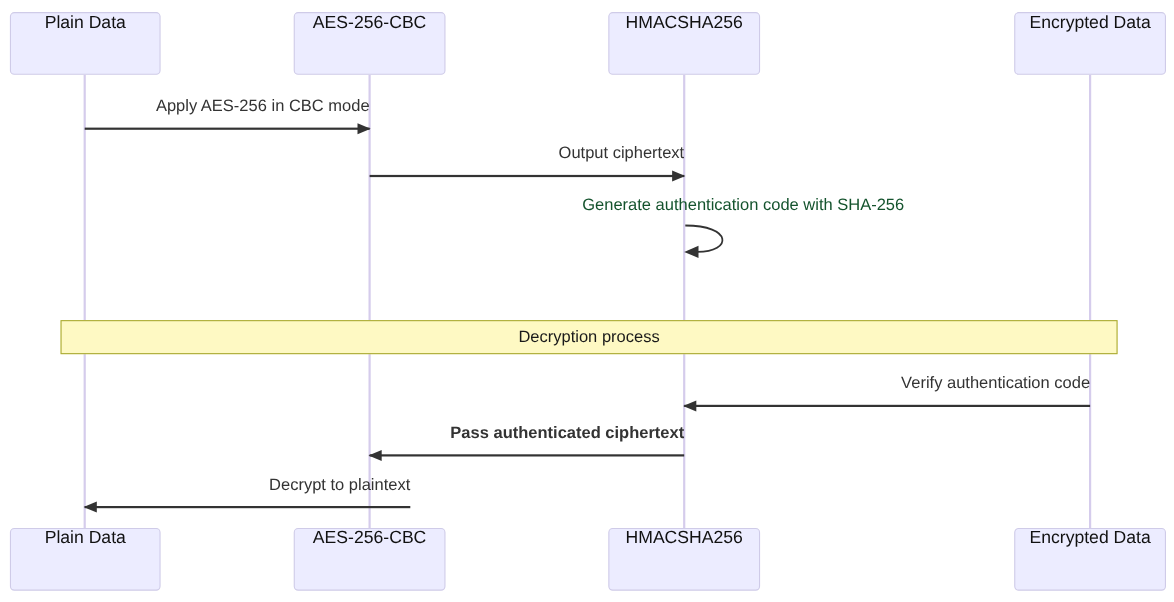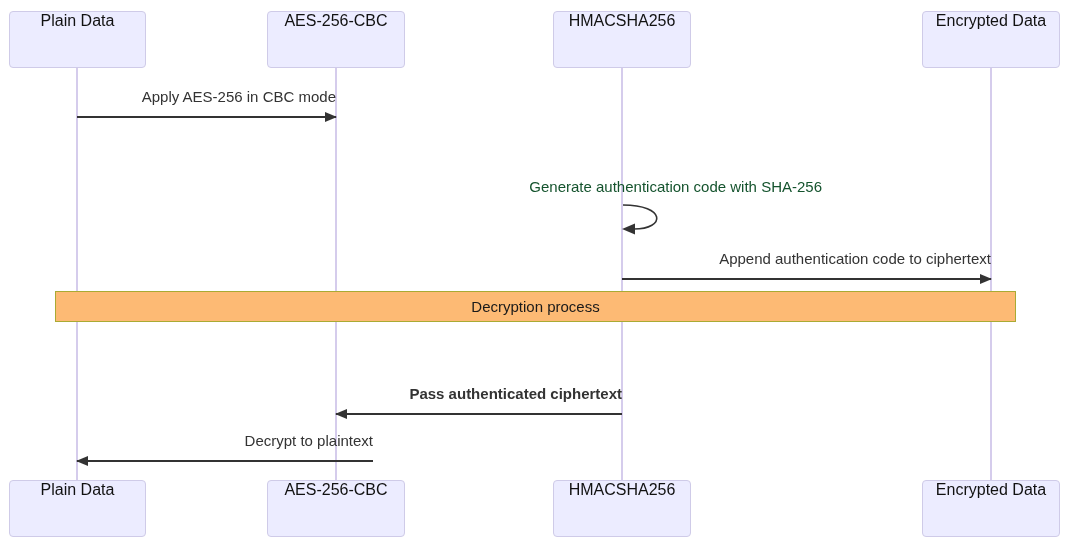--- a/index.html
+++ b/index.html
@@ -97,21 +97,21 @@
     left: 0;
     overflow: visible;
   }
   
   .band {
     position: absolute;
     left: 55px;
     top: 291px;
     width: 959px;
     height: 29px;
-    background: #fdba74;
+    background: #fef9c3;
     border: 1px solid #aaaa33;
     display: flex;
     align-items: center;
     justify-content: center;
     font-size: 15px;
     color: #1a1a1a;
   }
 </style>
 </head>
 <body>
@@ -136,40 +136,46 @@
       <span>Encrypted Data</span>
     </div>
 
   <div class="msg dir-right" style="left:77px; top:88px; width:259px;">
     <div class="msg-label">Apply AES-256 in CBC mode</div>
     <div class="msg-line">
         <span class="head"></span>
       </div>
   </div>
 
+  <div class="msg dir-right" style="left:336px; top:131px; width:286px;">
+    <div class="msg-label">Output ciphertext</div>
+    <div class="msg-line">
+        <span class="head"></span>
+      </div>
+  </div>
 
   <div class="self-msg" style="left:622px; top:178px;">
     <div class="msg-label">Generate authentication code with SHA-256</div>
     <svg width="52" height="32">
       <path d="M 1 3 C 44 3, 44 27, 12 27" fill="none" stroke="#333333" stroke-width="1.6"></path>
       <polygon points="0,27 13,21.5 13,32.5" fill="#333333"></polygon>
     </svg>
   </div>
 
-  <div class="msg dir-right" style="left:622px; top:250px; width:369px;">
-    <div class="msg-label">Append authentication code to ciphertext</div>
-    <div class="msg-line">
-        <span class="head"></span>
-      </div>
-  </div>
 
   <div class="band">
     <span>Decryption process</span>
   </div>
 
+  <div class="msg dir-left" style="left:622px; top:340px; width:369px;">
+    <div class="msg-label">Verify authentication code</div>
+    <div class="msg-line">
+        <span class="head"></span>
+      </div>
+  </div>
 
   <div class="msg dir-left" style="left:336px; top:385px; width:286px;font-weight:bold;">
     <div class="msg-label">Pass authenticated ciphertext</div>
     <div class="msg-line">
         <span class="head"></span>
       </div>
   </div>
 
   <div class="msg dir-left" style="left:77px; top:432px; width:296px;">
     <div class="msg-label">Decrypt to plaintext</div>

